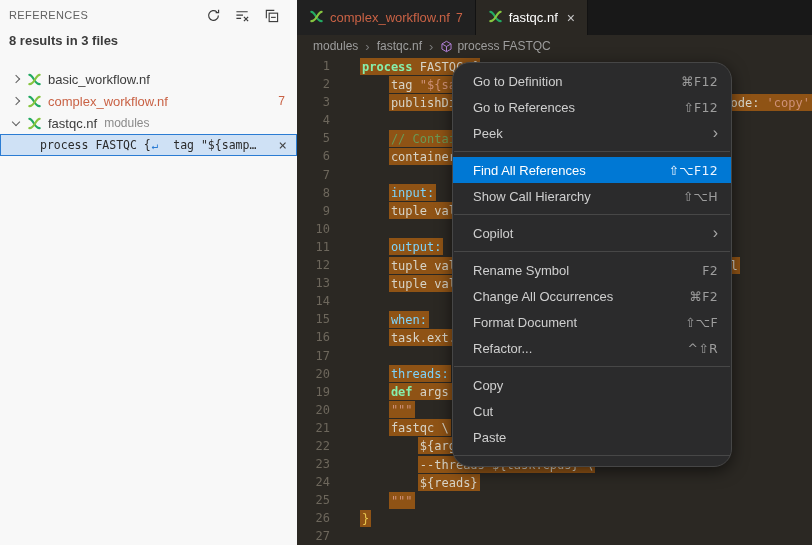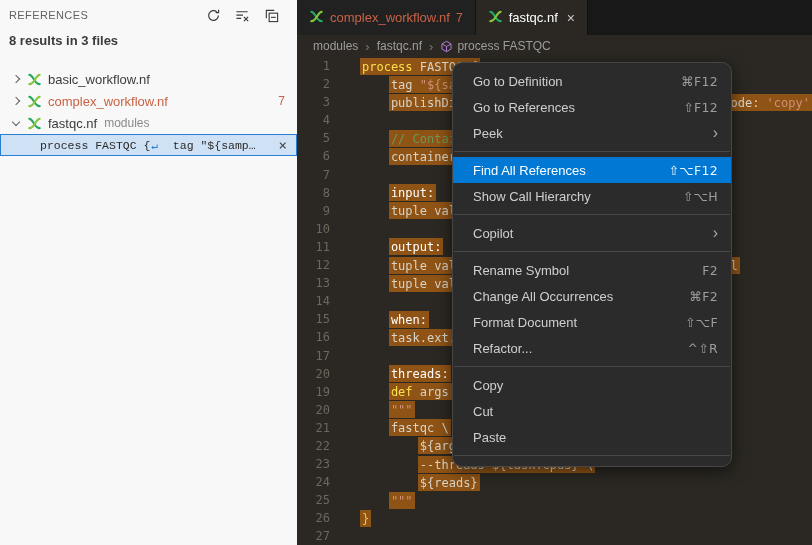--- a/index.html
+++ b/index.html
@@ -18,21 +18,21 @@
   .chev{width:5px;height:5px;border-right:1.4px solid #5f5f5f;border-bottom:1.4px solid #5f5f5f;
         transform:rotate(-45deg);margin:0 8px 0 3px;flex:none;}
   .chev.down{transform:rotate(45deg);margin-top:-3px;}
   .file-icon{display:flex;margin-right:6px;}
   .file-label.orange{color:var(--file-orange,#c96245);}
   .file-detail{margin-left:7px;color:#8a8a8a;font-size:12px;}
   .count-badge{margin-left:auto;margin-right:12px;color:var(--file-orange,#c96245);font-size:12px;}
   .result-row{height:22px;display:flex;align-items:center;padding:0 5px 0 39px;box-sizing:border-box;
               font-family:"DejaVu Sans Mono",monospace;font-size:11.5px;color:#2b2b2b;
               background:var(--selection-bg,#cfe1f5);border:1px solid var(--selection-border,#2b7cd3);cursor:pointer;}
-  .result-text{white-space:pre;font-family:Liberation Mono, monospace;}
+  .result-text{white-space:pre;}
   .return-sym{color:#2b7cd3;margin:0 1px;font-size:11px;}
   .result-close{margin-left:auto;color:#424242;font-size:14px;padding:0 4px;cursor:pointer;}
 
   
   .editor{position:absolute;left:297px;top:0;right:0;bottom:0;background:var(--editor-bg,#2b2823);}
   .tab-bar{height:35px;background:var(--tabbar-bg,#181818);display:flex;}
   .tab{display:flex;align-items:center;gap:6px;padding:0 12px;font-size:13px;color:#9d9d9d;
        background:#212121;border-right:1px solid #121212;cursor:pointer;}
   .tab.active{background:var(--editor-bg,#2b2823);color:#ffffff;}
   .tab-label.orange{color:var(--file-orange,#c96245);}
@@ -41,26 +41,26 @@
   .breadcrumb{height:22px;display:flex;align-items:center;gap:7px;padding-left:16px;font-size:12px;color:#9d9d9d;}
   .crumb{display:flex;align-items:center;gap:4px;cursor:pointer;}
   .crumb-sep{color:#7a7a7a;font-size:13px;}
   .crumb-icon{display:flex;}
 
   .code{position:absolute;top:57px;left:0;right:0;bottom:0;overflow:hidden;
         font-family:"DejaVu Sans Mono",monospace;font-size:12px;}
   .code-line{height:18.1px;line-height:18.1px;white-space:pre;}
   .ln{display:inline-block;width:33px;text-align:right;color:#6d675c;margin-right:30px;}
   .hl{background:var(--match-hl,#8f5315);padding:1.5px 2px;}
-  .tk-k{color:#fde047;} .tk-p{color:#d7d4c8;} .tk-s{color:#ce9178;}
-  .tk-c{color:#6a9955;} .tk-y{color:#ffffff;} .tk-b{color:#e8c64f;}
+  .tk-k{color:#86efac;font-weight:bold;} .tk-p{color:#d7d4c8;} .tk-s{color:#ce9178;}
+  .tk-c{color:#6a9955;} .tk-y{color:#7dd3fc;} .tk-b{color:#e8c64f;}
 
   
   .context-menu{position:absolute;left:452px;top:62px;width:280px;box-sizing:border-box;
-                background:var(--menu-bg,#2b2b2c);border:1px solid #464646;border-radius:10px;
+                background:var(--menu-bg,#2b2b2c);border:1px solid #464646;border-radius:18px;
                 box-shadow:0 4px 16px rgba(0,0,0,.55);padding:5px 0;z-index:5;}
   .menu-item{height:26px;display:flex;align-items:center;padding:0 13px 0 20px;font-size:13px;color:#cfcfcf;cursor:pointer;}
   .menu-item.highlighted{background:var(--accent,#0078d4);color:#ffffff;}
   .menu-shortcut{margin-left:auto;color:#9d9d9d;font-size:12.5px;letter-spacing:.3px;
                  font-family:"DejaVu Sans",sans-serif;}
   .menu-item.highlighted .menu-shortcut{color:#eaf4ff;}
   .menu-sub{margin-left:auto;color:#a8a8a8;font-size:16px;line-height:1;}
   .menu-sep{height:1px;background:#474747;margin:5px 1px;}
 </style>
 </head>

